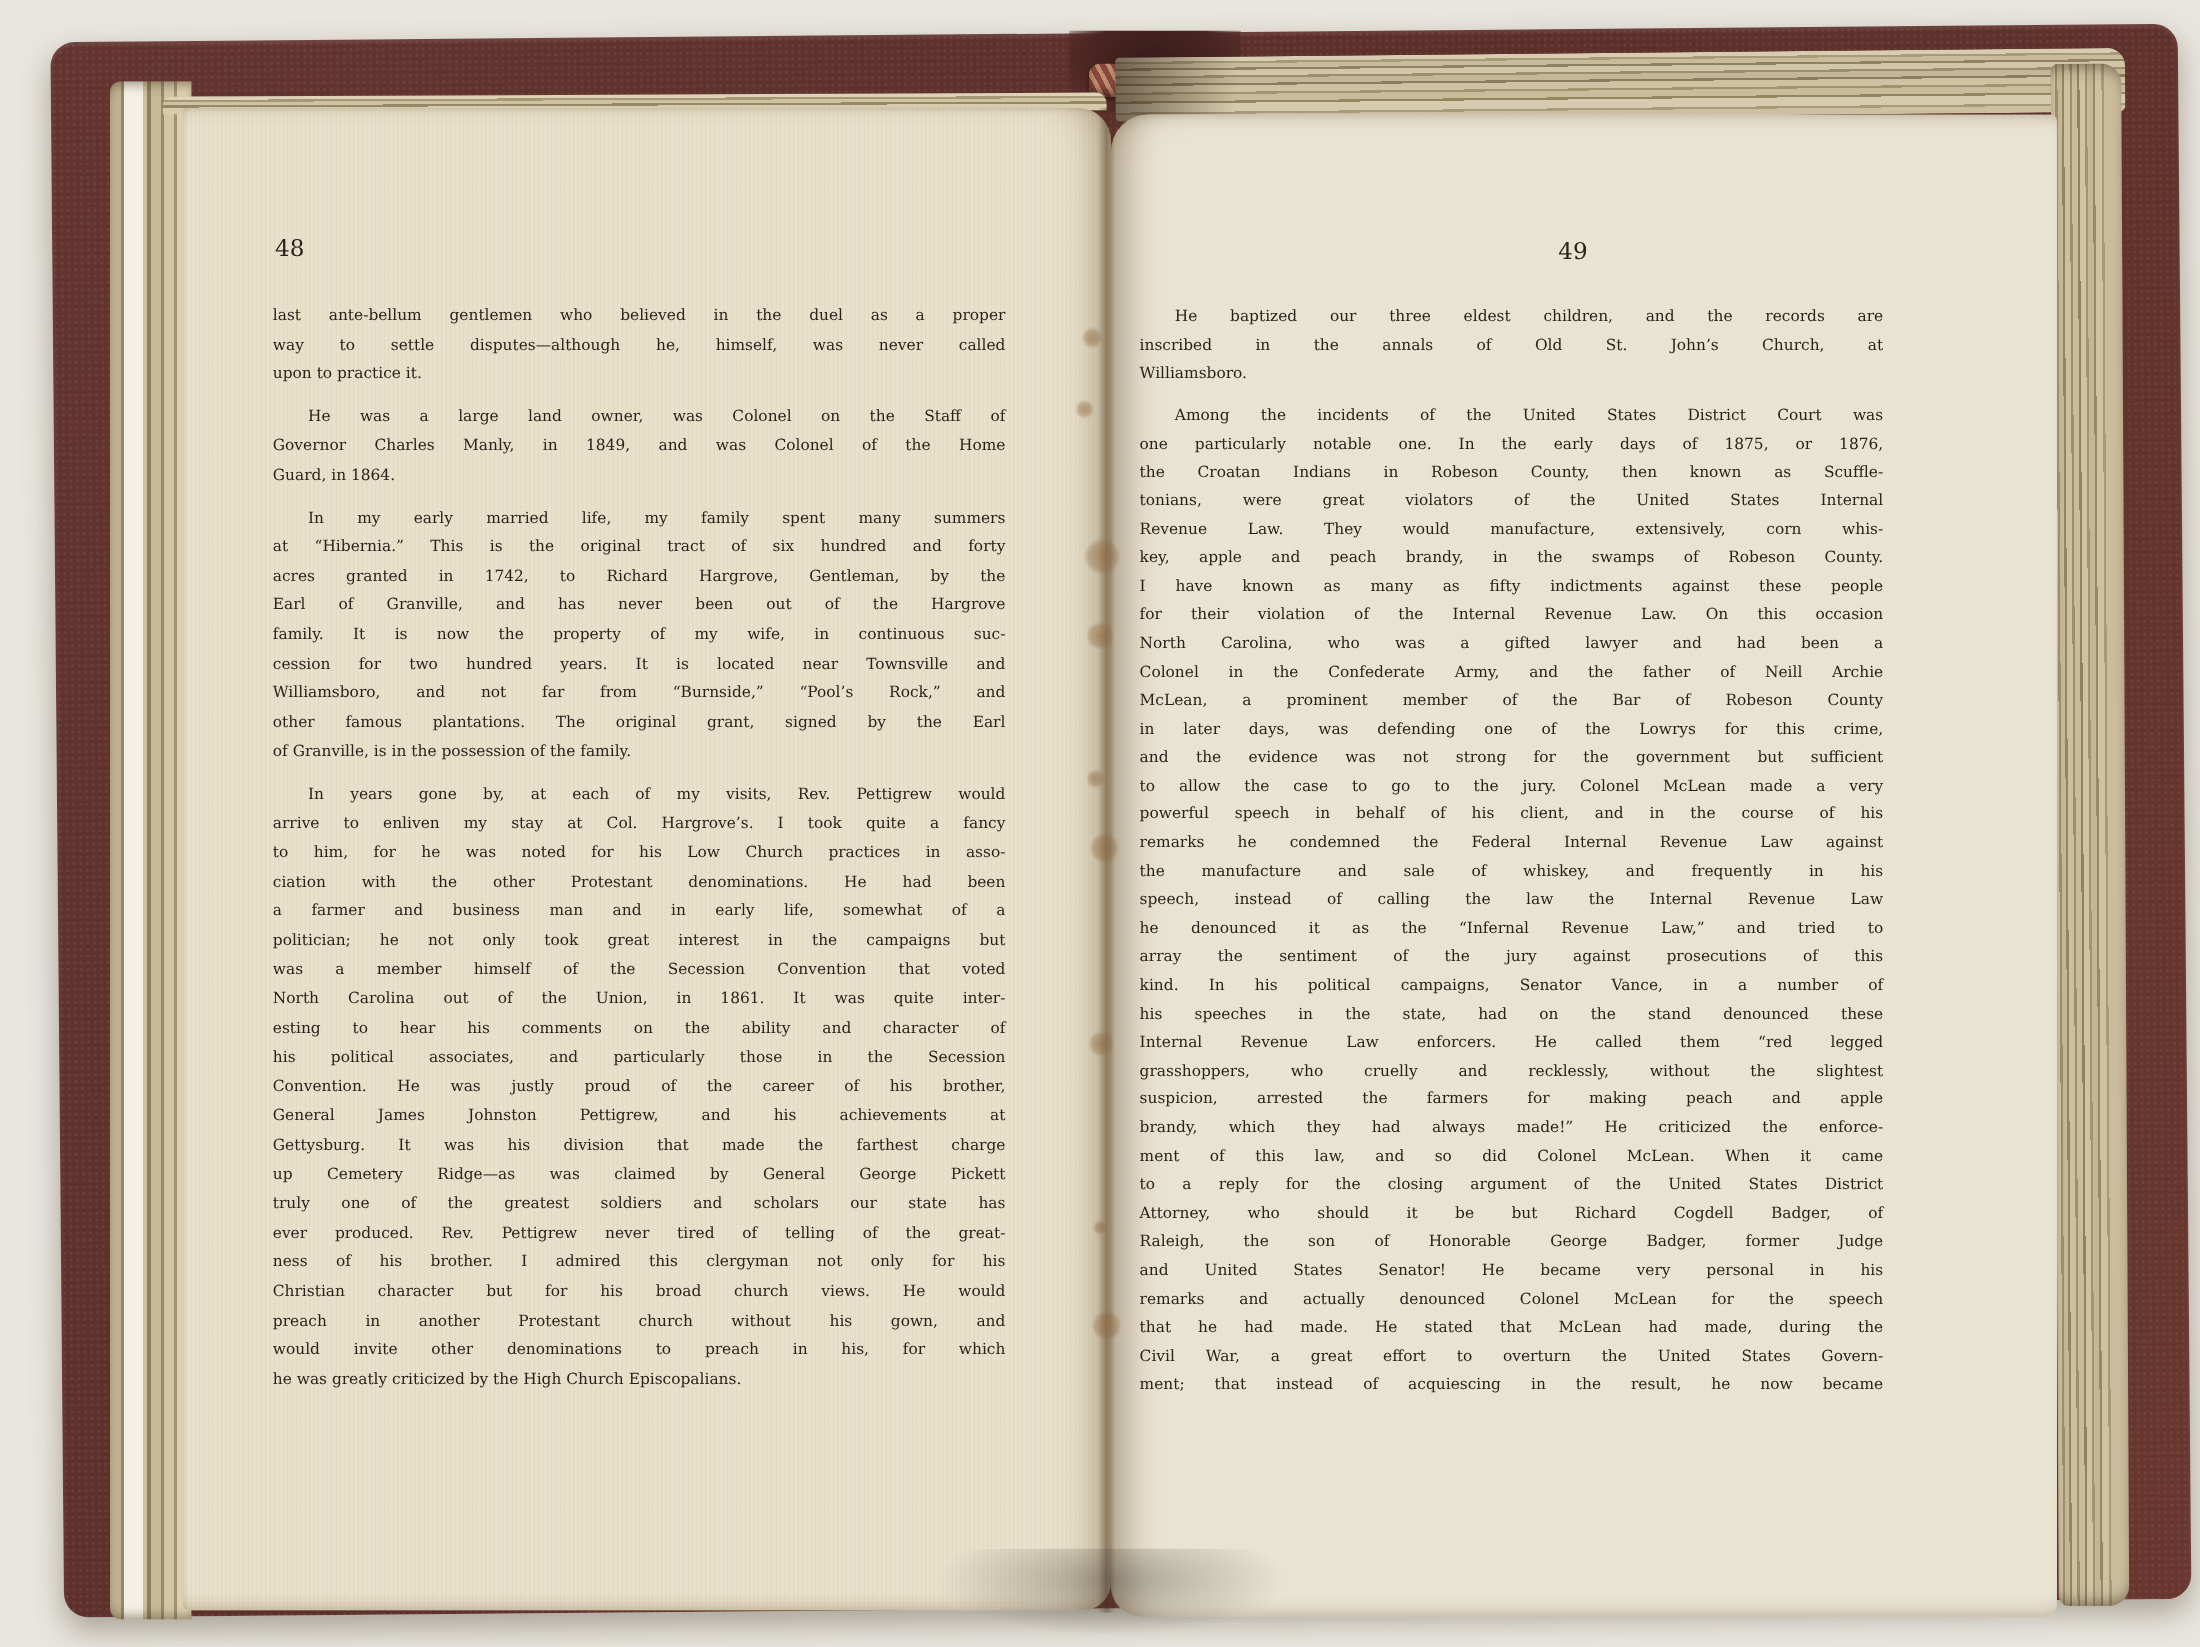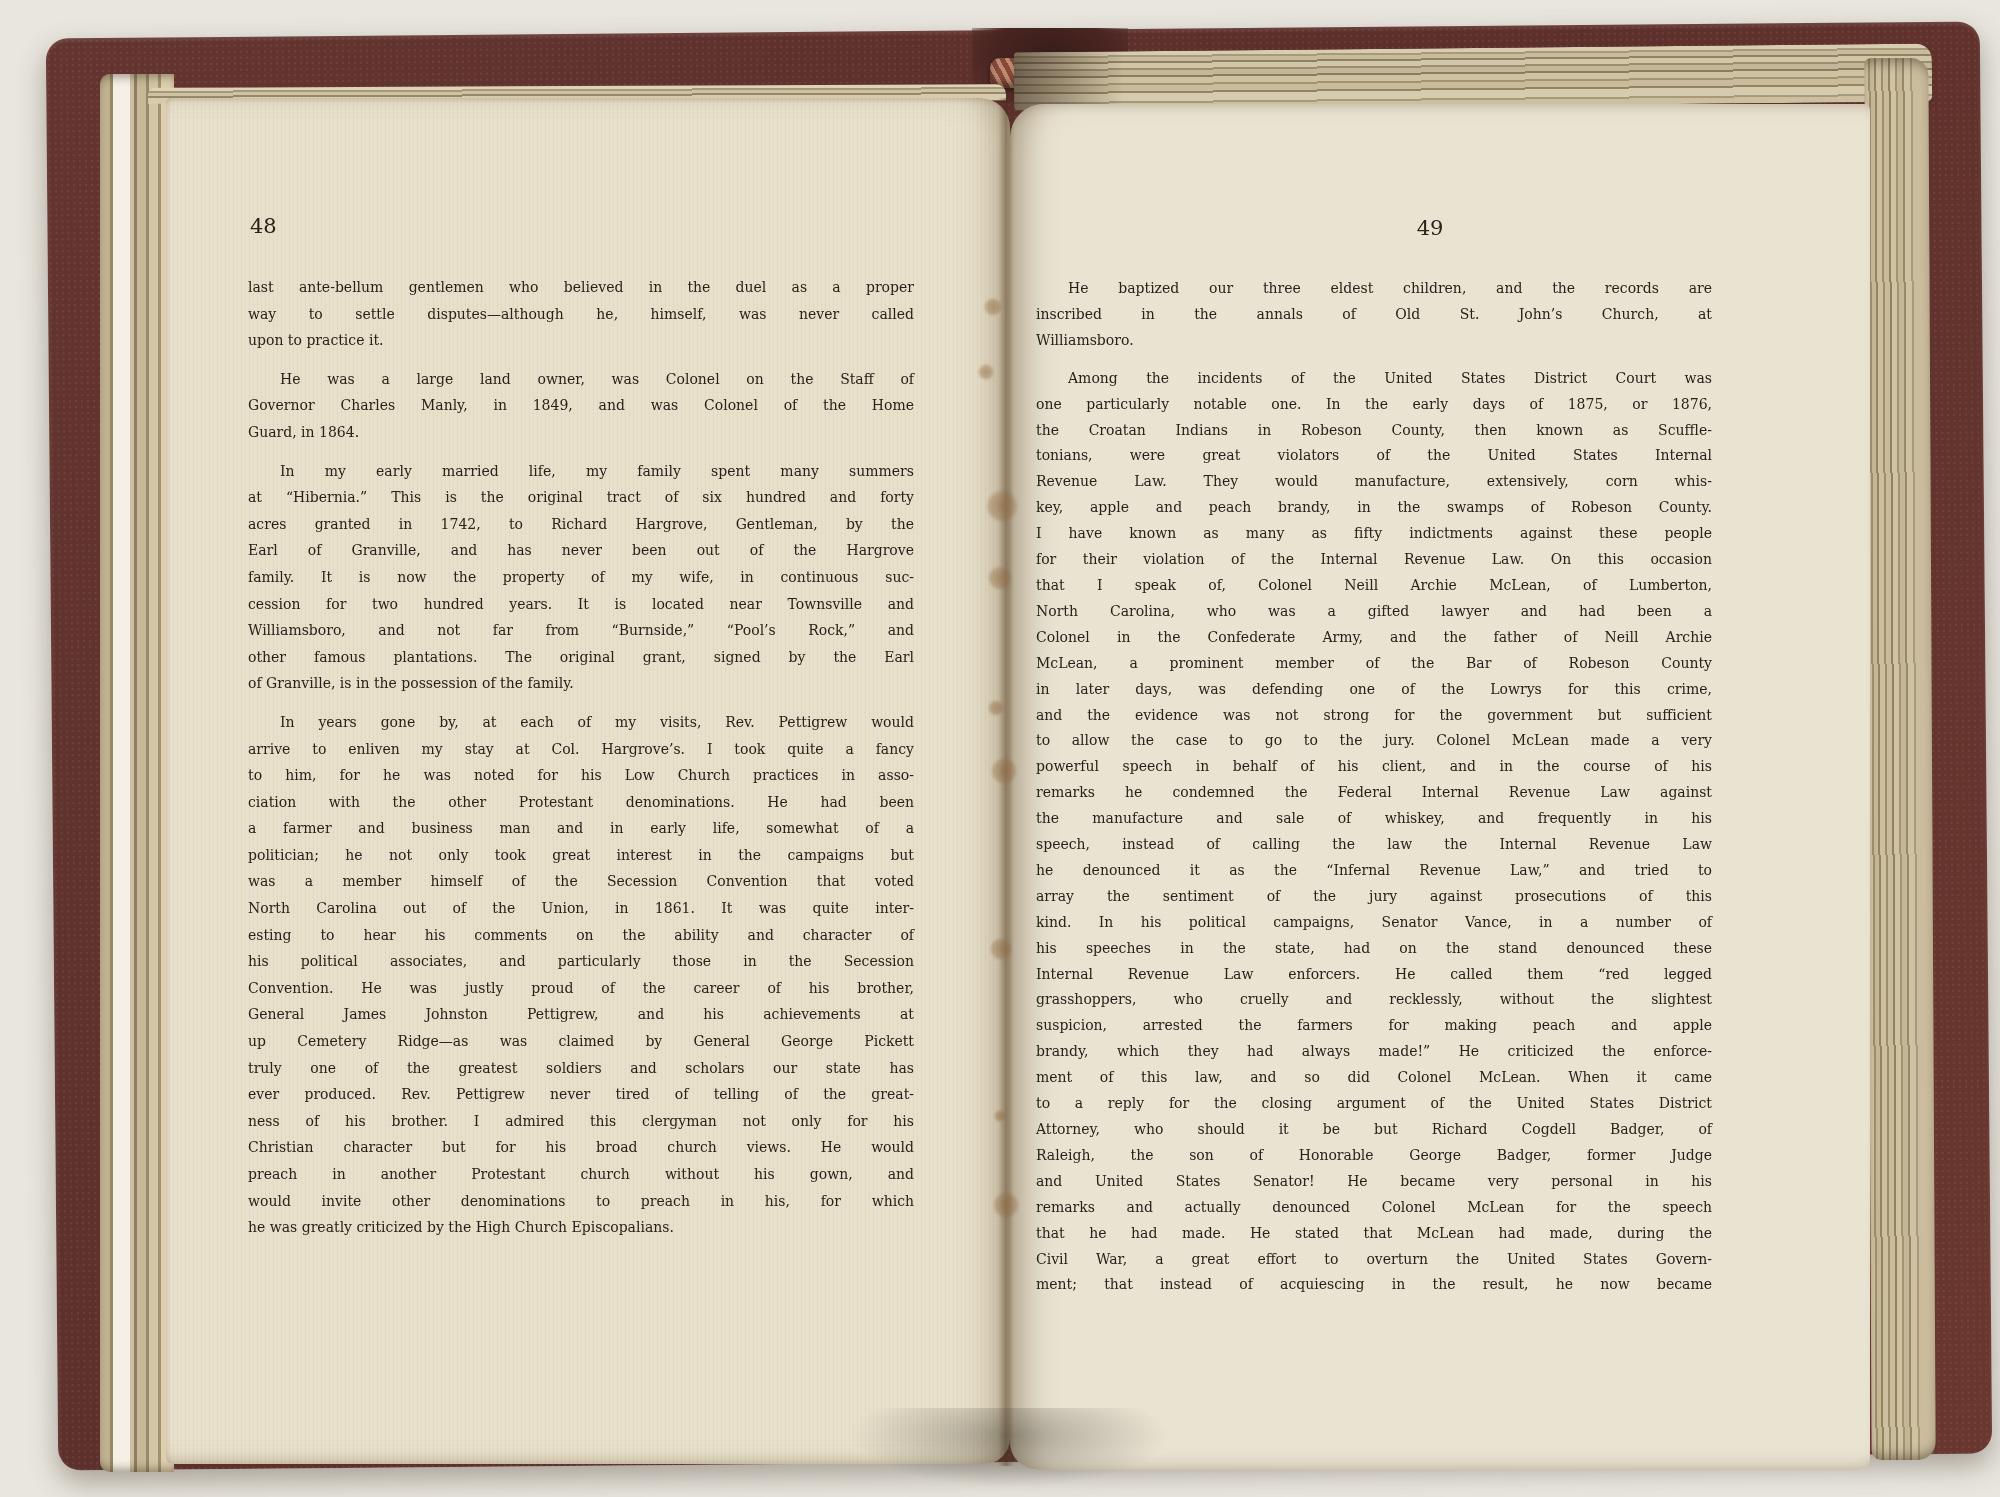--- a/index.html
+++ b/index.html
@@ -186,20 +186,21 @@
         <div class="line">to him, for he was noted for his Low Church practices in asso-</div>
         <div class="line">ciation with the other Protestant denominations. He had been</div>
         <div class="line">a farmer and business man and in early life, somewhat of a</div>
         <div class="line">politician; he not only took great interest in the campaigns but</div>
         <div class="line">was a member himself of the Secession Convention that voted</div>
         <div class="line">North Carolina out of the Union, in 1861. It was quite inter-</div>
         <div class="line">esting to hear his comments on the ability and character of</div>
         <div class="line">his political associates, and particularly those in the Secession</div>
         <div class="line">Convention. He was justly proud of the career of his brother,</div>
         <div class="line">General James Johnston Pettigrew, and his achievements at</div>
+        <div class="line">Gettysburg. It was his division that made the farthest charge</div>
         <div class="line">up Cemetery Ridge—as was claimed by General George Pickett</div>
         <div class="line">truly one of the greatest soldiers and scholars our state has</div>
         <div class="line">ever produced. Rev. Pettigrew never tired of telling of the great-</div>
         <div class="line">ness of his brother. I admired this clergyman not only for his</div>
         <div class="line">Christian character but for his broad church views. He would</div>
         <div class="line">preach in another Protestant church without his gown, and</div>
         <div class="line">would invite other denominations to preach in his, for which</div>
         <div class="line last">he was greatly criticized by the High Church Episcopalians.</div>
       </div>
     </div>
@@ -211,21 +212,20 @@
       </div>
       <div class="para indent">
         <div class="line">Among the incidents of the United States District Court was</div>
         <div class="line">one particularly notable one. In the early days of 1875, or 1876,</div>
         <div class="line">the Croatan Indians in Robeson County, then known as Scuffle-</div>
         <div class="line">tonians, were great violators of the United States Internal</div>
         <div class="line">Revenue Law. They would manufacture, extensively, corn whis-</div>
         <div class="line">key, apple and peach brandy, in the swamps of Robeson County.</div>
         <div class="line">I have known as many as fifty indictments against these people</div>
         <div class="line">for their violation of the Internal Revenue Law. On this occasion</div>
-        <div class="line">that I speak of, Colonel Neill Archie McLean, of Lumberton,</div>
         <div class="line">North Carolina, who was a gifted lawyer and had been a</div>
         <div class="line">Colonel in the Confederate Army, and the father of Neill Archie</div>
         <div class="line">McLean, a prominent member of the Bar of Robeson County</div>
         <div class="line">in later days, was defending one of the Lowrys for this crime,</div>
         <div class="line">and the evidence was not strong for the government but sufficient</div>
         <div class="line">to allow the case to go to the jury. Colonel McLean made a very</div>
         <div class="line">powerful speech in behalf of his client, and in the course of his</div>
         <div class="line">remarks he condemned the Federal Internal Revenue Law against</div>
         <div class="line">the manufacture and sale of whiskey, and frequently in his</div>
         <div class="line">speech, instead of calling the law the Internal Revenue Law</div>

